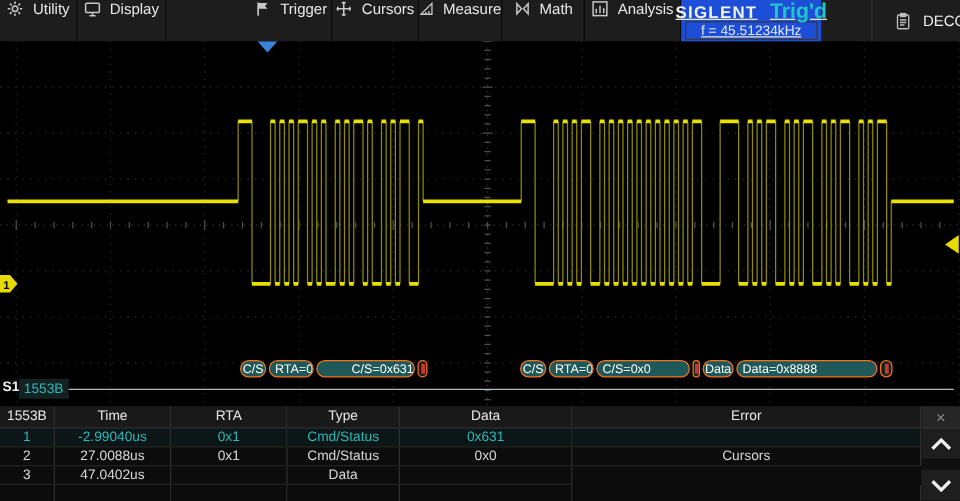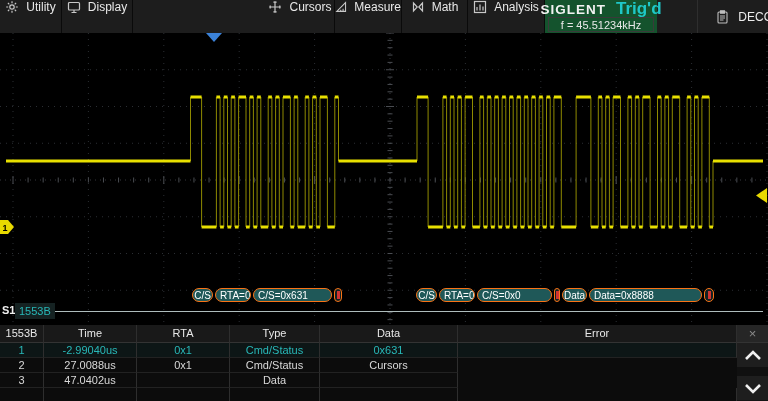--- a/index.html
+++ b/index.html
@@ -3,21 +3,21 @@
 <meta charset="utf-8">
 <style>
   html,body{margin:0;padding:0;background:#000;}
   .screen{position:relative;width:768px;height:401px;background:#000;overflow:hidden;
           font-family:"Liberation Sans","DejaVu Sans",sans-serif;color:#e5e5e5;}
   
   .menubar{position:absolute;left:0;top:0;width:768px;height:33px;background:#1d1d1d;}
   .mitem{position:absolute;top:0;height:33px;display:flex;align-items:flex-start;justify-content:center;
          gap:7px;font-size:12px;color:#e8e8e8;border-right:1px solid #0a0a0a;box-sizing:border-box;cursor:default;}
   .mitem svg{display:block;}
-  .sigblock{position:absolute;top:0;height:33px;background:#14532d;box-sizing:border-box;}
+  .sigblock{position:absolute;top:0;height:33px;background:#1d4ed8;box-sizing:border-box;text-decoration:underline;}
   .sigrow1{display:flex;align-items:center;justify-content:center;gap:10px;height:16px;padding-top:1px;}
   .brand{font-weight:bold;font-size:13.5px;letter-spacing:1px;color:#f2f2f2;}
   .trigd{font-size:17px;font-weight:bold;color:#1fc8c8;}
   .freqbox{margin:0 3px;height:13px;border:1px solid #3a3a3a;font-size:11px;color:#e8e8e8;
            display:flex;align-items:center;justify-content:center;}
   .decodebtn{position:absolute;top:0;height:33px;display:flex;align-items:center;justify-content:center;
              gap:9px;font-size:12px;color:#ececec;border-left:1px solid #2e2e2e;box-sizing:border-box;background:#1d1d1d;margin-left:40px;}
   
   .scopesvg{position:absolute;left:0;top:33px;}
   
@@ -59,20 +59,27 @@
       <span>Utility</span>
     </div>
     <div class="mitem" style="left:62px;width:71px">
       <svg width="14" height="14" viewBox="0 0 14 14">
           <g stroke="#c8c8c8" stroke-width="1.2" fill="none">
             <rect x="1.5" y="2.5" width="11" height="7.5" rx="1"></rect>
             <path d="M7 10v2.3M4.5 12.5h5"></path>
           </g>
         </svg>
       <span>Display</span>
+    </div>
+    <div class="mitem" style="left:200px;width:66px">
+      <svg width="14" height="14" viewBox="0 0 14 14">
+          <path d="M3.5 12.5V2" stroke="#c8c8c8" stroke-width="1.3" fill="none"></path>
+          <polygon points="3.5,2.4 11,2.4 9,4.7 11,7 3.5,7" fill="#c8c8c8"></polygon>
+        </svg>
+      <span>Trigger</span>
     </div>
     <div class="mitem" style="left:335px;width:67px">
       <svg width="14" height="14" viewBox="0 0 14 14">
           <g stroke="#c8c8c8" stroke-width="1.2" fill="none">
             <polygon points="2,12 12,12 12,2"></polygon>
             <path d="M6.5 12V10M9.2 12V9"></path>
           </g>
         </svg>
       <span>Measure</span>
     </div>
@@ -243,21 +250,21 @@
     <text x="2.5" y="198" font-size="9" font-weight="bold" fill="#000">1</text>
     <polygon points="767,155 767,170 756,162.5" fill="#e8d900"></polygon>
   </svg>
 
   <span class="src-label">S1</span>
   <span class="bus-label">1553B</span>
   <div class="decode-line"></div>
   <div id="bubbles">
       <div class="bubble" style="left: 192px; width: 21px; text-align: center;"><span>C/S</span></div>
       <div class="bubble" style="left: 215px; width: 36px; text-align: left; padding-left: 4px;"><span>RTA=0x</span></div>
-      <div class="bubble" style="left: 253px; width: 79px; text-align: left; padding-left: 4px;"><span>C/S=0x631</span></div>
+      <div class="bubble" style="left: 253px; width: 79px; text-align: right; padding-left: 4px;"><span>C/S=0x631</span></div>
       <div class="bubble marker" style="left: 334px; width: 8px;">
         <span class="rdot"></span>
       </div>
       <div class="bubble" style="left: 416px; width: 21px; text-align: center;"><span>C/S</span></div>
       <div class="bubble" style="left: 439px; width: 36px; text-align: left; padding-left: 4px;"><span>RTA=0x</span></div>
       <div class="bubble" style="left: 477px; width: 75px; text-align: left; padding-left: 4px;"><span>C/S=0x0</span></div>
       <div class="bubble marker" style="left: 554px; width: 6px;">
         <span class="rdot"></span>
       </div>
       <div class="bubble" style="left: 562px; width: 25px; text-align: center;"><span>Data</span></div>
@@ -282,20 +289,21 @@
       <div>0x1</div>
       <div>Cmd/Status</div>
       <div>0x631</div>
       <div></div>
     </div>
     <div class="trow">
       <div>2</div>
       <div>27.0088us</div>
       <div>0x1</div>
       <div>Cmd/Status</div>
+      <div>0x0</div>
       <div>Cursors</div>
     </div>
     <div class="trow">
       <div>3</div>
       <div>47.0402us</div>
       <div></div>
       <div>Data</div>
       <div></div>
     </div>
     <div class="trow empty">

